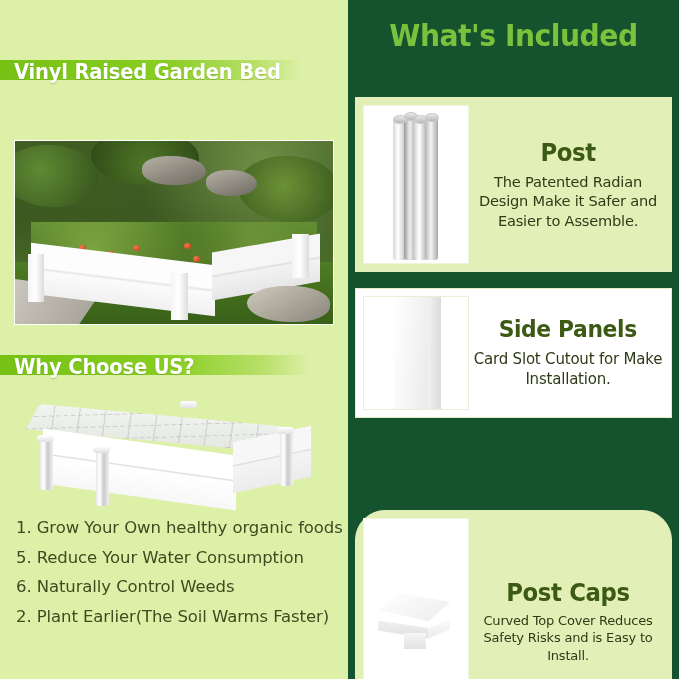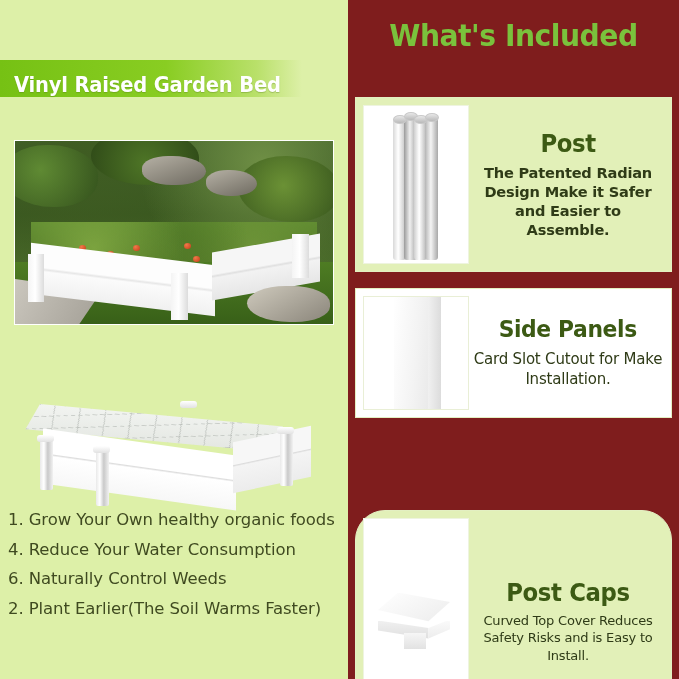--- a/index.html
+++ b/index.html
@@ -16,22 +16,22 @@
   .left-panel{
     position:relative;
     width:348px;height:679px;
     background:#ddf0a8;
     flex:0 0 348px;
     overflow:hidden;
   }
 
   .banner{
     position:absolute;
-    height:37px;
-    display:flex;align-items:flex-end;
+    height:20px;
+    display:flex;align-items:flex-start;
     padding-left:14px;
     box-sizing:border-box;
     background:linear-gradient(90deg,#76c114 0%,#89cd22 55%,#b9e06a 85%,#ddf0a8 100%);
   }
   .banner-text{
     color:#ffffff;
     font-family:"DejaVu Sans",sans-serif;
     font-weight:bold;
     font-size:21px;
     letter-spacing:-0.2px;
@@ -120,37 +120,37 @@
     border-radius:2px;
   }
   .rnd-cap{position:absolute;width:17px;height:7px;border-radius:3px;
     background:linear-gradient(180deg,#ffffff,#e2e2e2);}
 
   
   .bullets{
     position:absolute;
     left:8px;top:512px;
     width:340px;
-    list-style:none;margin:0;padding:0;
+    list-style:none;margin:8px;padding:0;
   }
   .bullets li{
     color:#3f4a20;
     font-family:"DejaVu Sans",sans-serif;
     font-size:16.5px;
     line-height:1.0;
     margin-bottom:13px;
     white-space:nowrap;
     letter-spacing:-0.1px;
   }
 
   
   .right-panel{
     position:relative;
     width:331px;height:679px;
-    background:#7f1d1d;
+    background:#14532d;
     flex:0 0 331px;
   }
   .included-title{
     position:absolute;
     top:18px;left:0;width:331px;
     text-align:center;
     color:#7ac23c;
     font-family:"DejaVu Sans",sans-serif;
     font-weight:bold;
     font-size:30px;
@@ -202,21 +202,21 @@
     white-space:nowrap;
   }
   .card-desc{
     color:#2f3b17;
     font-family:"DejaVu Sans",sans-serif;
     font-size:15px;
     line-height:1.32;
     text-align:center;
     letter-spacing:-0.2px;
   }
-  #card-post .card-desc{font-size:14.6px;font-weight:bold;}
+  #card-post .card-desc{font-size:14.6px;}
   #card-cap .card-desc{font-size:13px;}
   #card-side .card-title{font-size:23px;margin-bottom:8px;}
 
   
   .post-art{position:absolute;left:50%;top:50%;transform:translate(-50%,-50%);
     width:46px;height:150px;}
   .post-tube{position:absolute;top:8px;width:13px;height:142px;border-radius:3px;}
   .post-cap-e{position:absolute;width:14px;height:9px;border-radius:50%;
     background:linear-gradient(180deg,#e8e8e8,#b9b9b9);border:1px solid #c9c9c9;box-sizing:border-box;}
 
@@ -283,39 +283,42 @@
       <div class="ph-lawn"></div>
       <div class="ph-path"></div>
       <div class="ph-bedfront"></div>
       <div class="ph-bedright"></div>
       <div class="ph-post" style="left:4%;top:62%;width:5%;height:26%;"></div>
       <div class="ph-post" style="left:49%;top:72%;width:5.5%;height:26%;"></div>
       <div class="ph-post" style="left:87%;top:51%;width:5.5%;height:24%;"></div>
       <div class="ph-rockbl"></div>
     </div>
 
+    <div class="banner" id="banner-why">
+      <span class="banner-text">Why Choose US?</span>
+    </div>
 
     <div class="render">
       <div class="rnd-box">
         <div class="rnd-topgrid"></div>
         <div class="rnd-front"></div>
         <div class="rnd-right"></div>
         <div class="rnd-post" style="left:7%;top:38%;height:46%;"></div>
         <div class="rnd-post" style="left:25%;top:48%;height:50%;"></div>
         <div class="rnd-post" style="left:84%;top:30%;height:50%;"></div>
         <div class="rnd-cap" style="left:6%;top:34%;"></div>
         <div class="rnd-cap" style="left:24%;top:44%;"></div>
         <div class="rnd-cap" style="left:83%;top:26%;"></div>
         <div class="rnd-cap" style="left:52%;top:3%;"></div>
       </div>
     </div>
 
     <ul class="bullets">
       <li>1. Grow Your Own healthy organic foods</li>
-      <li>4. Reduce Your Water Consumption</li>
+      <li>5. Reduce Your Water Consumption</li>
       <li>6. Naturally Control Weeds</li>
       <li>2. Plant Earlier(The Soil Warms Faster)</li>
     </ul>
   </div>
 
   <div class="right-panel">
 
     <div class="included-title">What's Included</div>
 
     <div class="card tinted" id="card-post">

